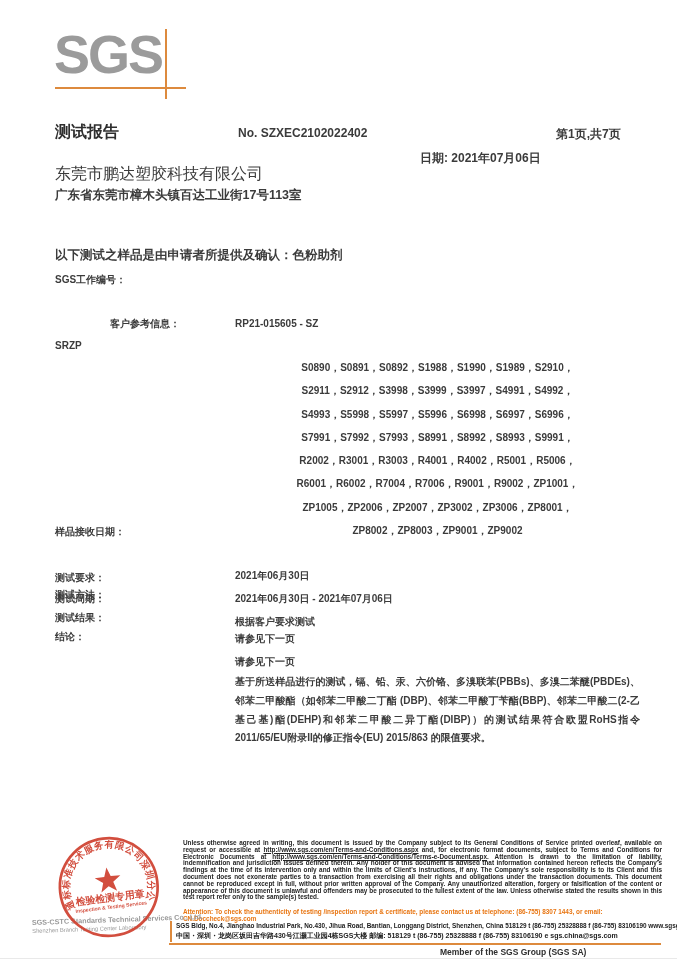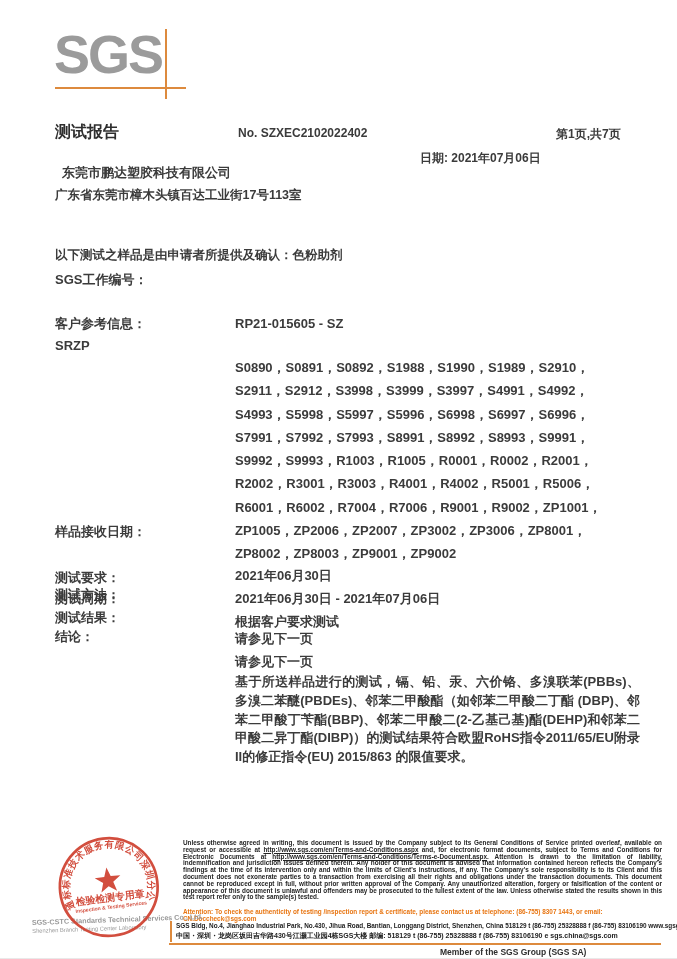--- a/index.html
+++ b/index.html
@@ -13,26 +13,26 @@
   .logo-vline{position:absolute;left:165px;top:29px;width:2px;height:70px;background:#dd8a3d;}
   .logo-hline{position:absolute;left:55px;top:87px;width:131px;height:2px;background:#dd8a3d;}
 
   
   .report-title{position:absolute;left:55px;top:122px;font-size:16px;font-weight:bold;color:#2e2e2e;}
   .report-no{position:absolute;left:238px;top:126px;font-size:12px;font-weight:bold;}
   .report-date{position:absolute;left:420px;top:126px;font-size:12px;font-weight:bold;margin-top:24px;}
   .report-page{position:absolute;left:556px;top:126px;font-size:12px;font-weight:bold;}
 
   
-  .company{position:absolute;left:62px;top:164px;font-size:13px;font-weight:bold;}
+  .company{position:absolute;left:55px;top:164px;font-size:16px;font-weight:normal;}
   .caddr{position:absolute;left:55px;top:187px;font-size:12.5px;font-weight:bold;}
   .statement{position:absolute;left:55px;top:247px;font-size:12.5px;font-weight:bold;}
 
   
-  .frow{position:absolute;left:55px;width:585px;display:flex;font-size:13px;font-weight:bold;line-height:16px;}
+  .frow{position:absolute;left:55px;width:585px;display:flex;font-size:10px;font-weight:bold;line-height:16px;}
   .flabel{width:180px;flex:none;}
   .fvalue{flex:1;margin-top:44px;}
   .ref-line{height:23.3px;}
   .conclusion-text{line-height:18.8px;text-align:justify;}
 
   
   .legal{position:absolute;left:183px;top:840px;width:479px;font-size:6.4px;line-height:6.8px;
          text-align:justify;color:#252525;font-weight:600;}
   .legal .u{text-decoration:underline;}
   .attention{position:absolute;left:183px;top:908px;width:479px;font-size:6.4px;line-height:7px;
@@ -70,28 +70,27 @@
 
   <div class="frow" style="top:272px;">
     <div class="flabel">SGS工作编号：</div>
     <div class="fvalue">RP21-015605 - SZ</div>
   </div>
 
   <div class="frow" style="top:294px;">
     <div class="fvalue">SRZP</div>
   </div>
 
-  <div class="frow" style="top:316px;">
+  <div class="frow" style="top:316px;text-align:center;">
     <div class="flabel">客户参考信息：</div>
     <div class="fvalue">
       <div class="ref-line">S0890，S0891，S0892，S1988，S1990，S1989，S2910，</div>
       <div class="ref-line">S2911，S2912，S3998，S3999，S3997，S4991，S4992，</div>
       <div class="ref-line">S4993，S5998，S5997，S5996，S6998，S6997，S6996，</div>
       <div class="ref-line">S7991，S7992，S7993，S8991，S8992，S8993，S9991，</div>
-      <div class="ref-line">S9992，S9993，R1003，R1005，R0001，R0002，R2001，</div>
       <div class="ref-line">R2002，R3001，R3003，R4001，R4002，R5001，R5006，</div>
       <div class="ref-line">R6001，R6002，R7004，R7006，R9001，R9002，ZP1001，</div>
       <div class="ref-line">ZP1005，ZP2006，ZP2007，ZP3002，ZP3006，ZP8001，</div>
       <div class="ref-line">ZP8002，ZP8003，ZP9001，ZP9002</div>
     </div>
   </div>
 
   <div class="frow" style="top:524px;">
     <div class="flabel">样品接收日期：</div>
     <div class="fvalue">2021年06月30日</div>

